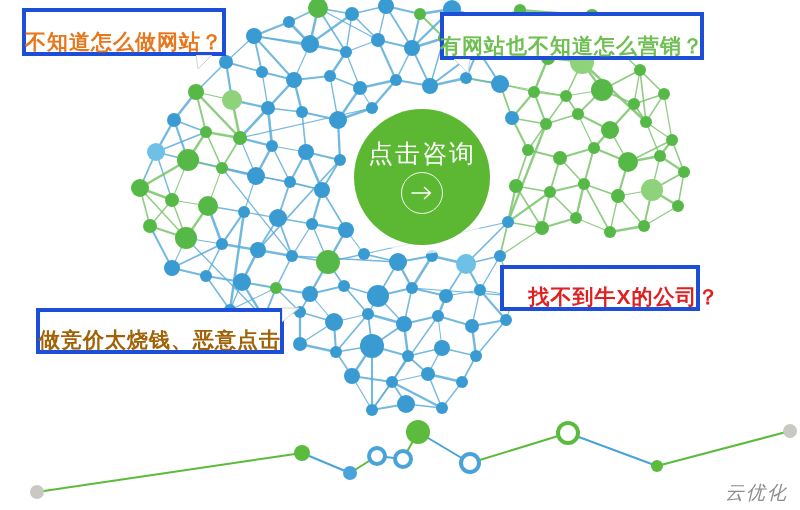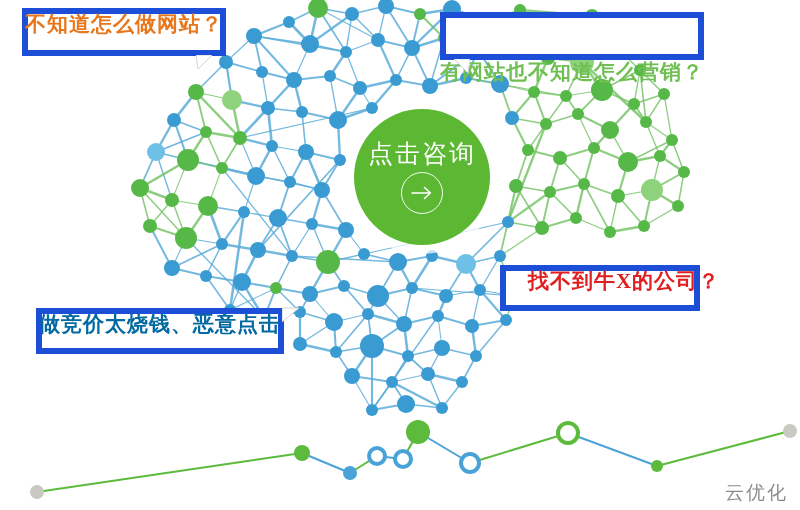--- a/index.html
+++ b/index.html
@@ -38,25 +38,24 @@
   .cta-arrow{
     width:40px;height:40px;border-radius:50%;
     border:1.6px solid rgba(255,255,255,0.92);
     display:flex;align-items:center;justify-content:center;
   }
 
   
   .callout{
     position:absolute;
     background:#ffffff;
-    border:6px solid #1d4ed8;
+    border:4px solid #1d4ed8;
     box-sizing:border-box;
-    display:flex;align-items:flex-start;justify-content:center;
+    display:flex;align-items:flex-end;justify-content:center;
     z-index:40;
-    font-family:Liberation Serif, serif;
   }
   .callout span{
     font-size:21px;
     font-weight:bold;
     letter-spacing:1px;
     white-space:nowrap;
     line-height:1;
   }
   .tail{position:absolute;z-index:41;}
 
@@ -569,22 +568,22 @@
       <div class="callout" style="left: 440px; top: 12px; width: 264px; height: 48px;">
         <span style="color: rgb(111, 191, 82); margin-top: 44px;">有网站也不知道怎么营销？</span>
       </div>
       <div class="tail" style="left: 452px; top: 59px; width: 18px; height: 16px;"><svg width="18" height="16" viewBox="0 0 18 16">
           <polygon points="2,0 18,0 16,14" fill="#ffffff" stroke="#d2d2d2" stroke-width="1"></polygon>
         </svg></div>
       <div class="callout" style="left: 500px; top: 265px; width: 200px; height: 46px; padding-left: 48px;">
         <span style="color: rgb(224, 32, 32);">找不到牛X的公司？</span>
       </div>
       <div class="callout" style="left: 36px; top: 308px; width: 248px; height: 46px;">
-        <span style="color: #0369a1;">做竞价太烧钱、恶意点击</span>
+        <span style="color: #a16207;">做竞价太烧钱、恶意点击</span>
       </div>
       <div class="tail" style="left: 282px; top: 306px; width: 18px; height: 16px;"><svg width="18" height="16" viewBox="0 0 18 16">
           <polygon points="0,16 0,2 17,2" fill="#ffffff" stroke="#d2d2d2" stroke-width="1"></polygon>
         </svg></div>
     </div>
 
-  <div class="watermark" style="left: 725px; top: 480px; color: rgb(140, 140, 140);">云优化</div>
+  <div class="watermark" style="left: 725px; top: 480px; color: rgb(140, 140, 140); font-style: italic;">云优化</div>
 
 </div>
 
 </body></html>

